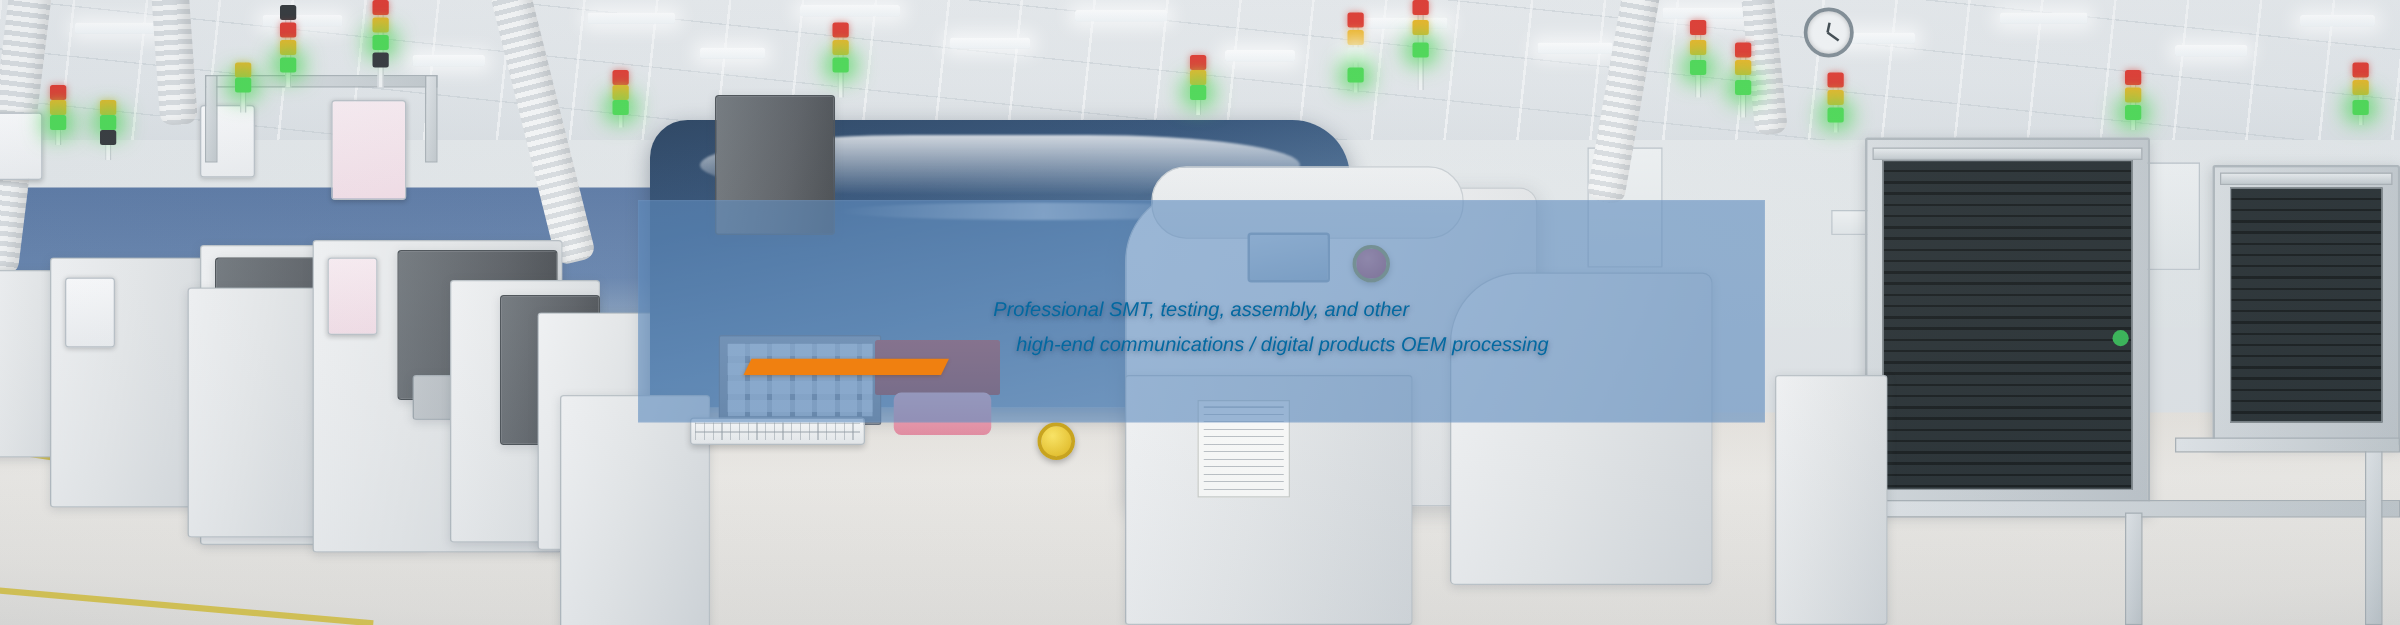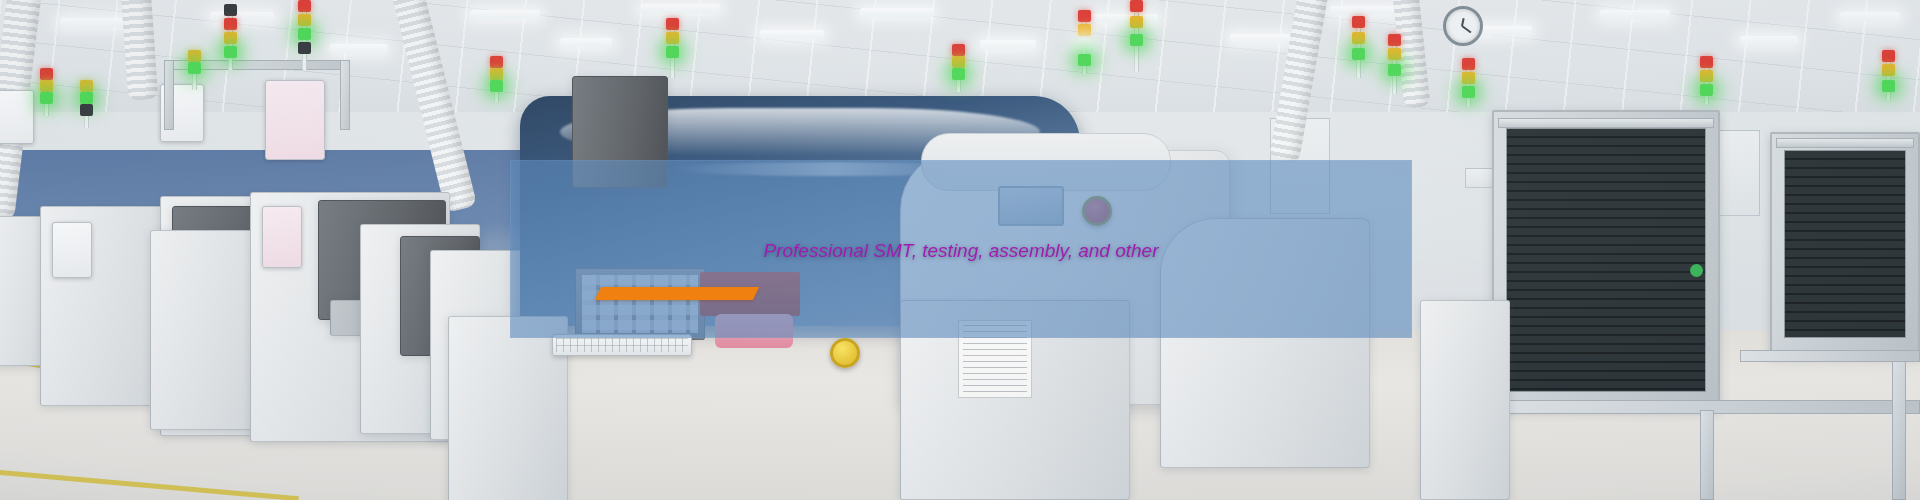--- a/index.html
+++ b/index.html
@@ -265,22 +265,22 @@
     color:#ffffff; font-style:italic; font-weight:700;
     font-size:33px; letter-spacing:.5px;
     text-shadow:0 1px 4px rgba(30,50,75,.55);
   }
   .headline .lead{
     font-size:39px; font-weight:700; letter-spacing:1px;
     margin-right:8px;
   }
   .headline .rest{ font-weight:400; }
   .sub{
-    position:absolute; color:#a21caf; font-style:italic; font-weight:400;
-    font-size:19px; white-space:nowrap;
+    position:absolute; color:#0369a1; font-style:italic; font-weight:400;
+    font-size:16px; white-space:nowrap;
     text-shadow:0 1px 4px rgba(30,50,75,.5);
   }
   .sub1{ left:0; top:80px; width:902px; text-align:center; }
   .sub2{ left:0; top:108px; width:902px; text-align:center; padding-left:130px; }
   .accent{
     position:absolute; left:88px; top:127px; width:158px; height:13px;
     background:#f08010;
     transform:skewX(-26deg);
     box-shadow:0 1px 3px rgba(120,60,0,.35);
   }
@@ -487,16 +487,17 @@
     <div class="mach" style="left:1420px; top:300px; width:90px; height:200px;"></div>
 
     <div class="scene-soft"></div>
     <div class="scene-blur"></div>
   </div>
 
   <div class="overlay"></div>
 
   <div class="copy">
     <div class="sub sub1">Professional SMT, testing, assembly, and other</div>
+    <div class="sub sub2">high-end communications / digital products OEM processing</div>
     <div class="accent"></div>
   </div>
 
 </div>
 
 </body></html>

